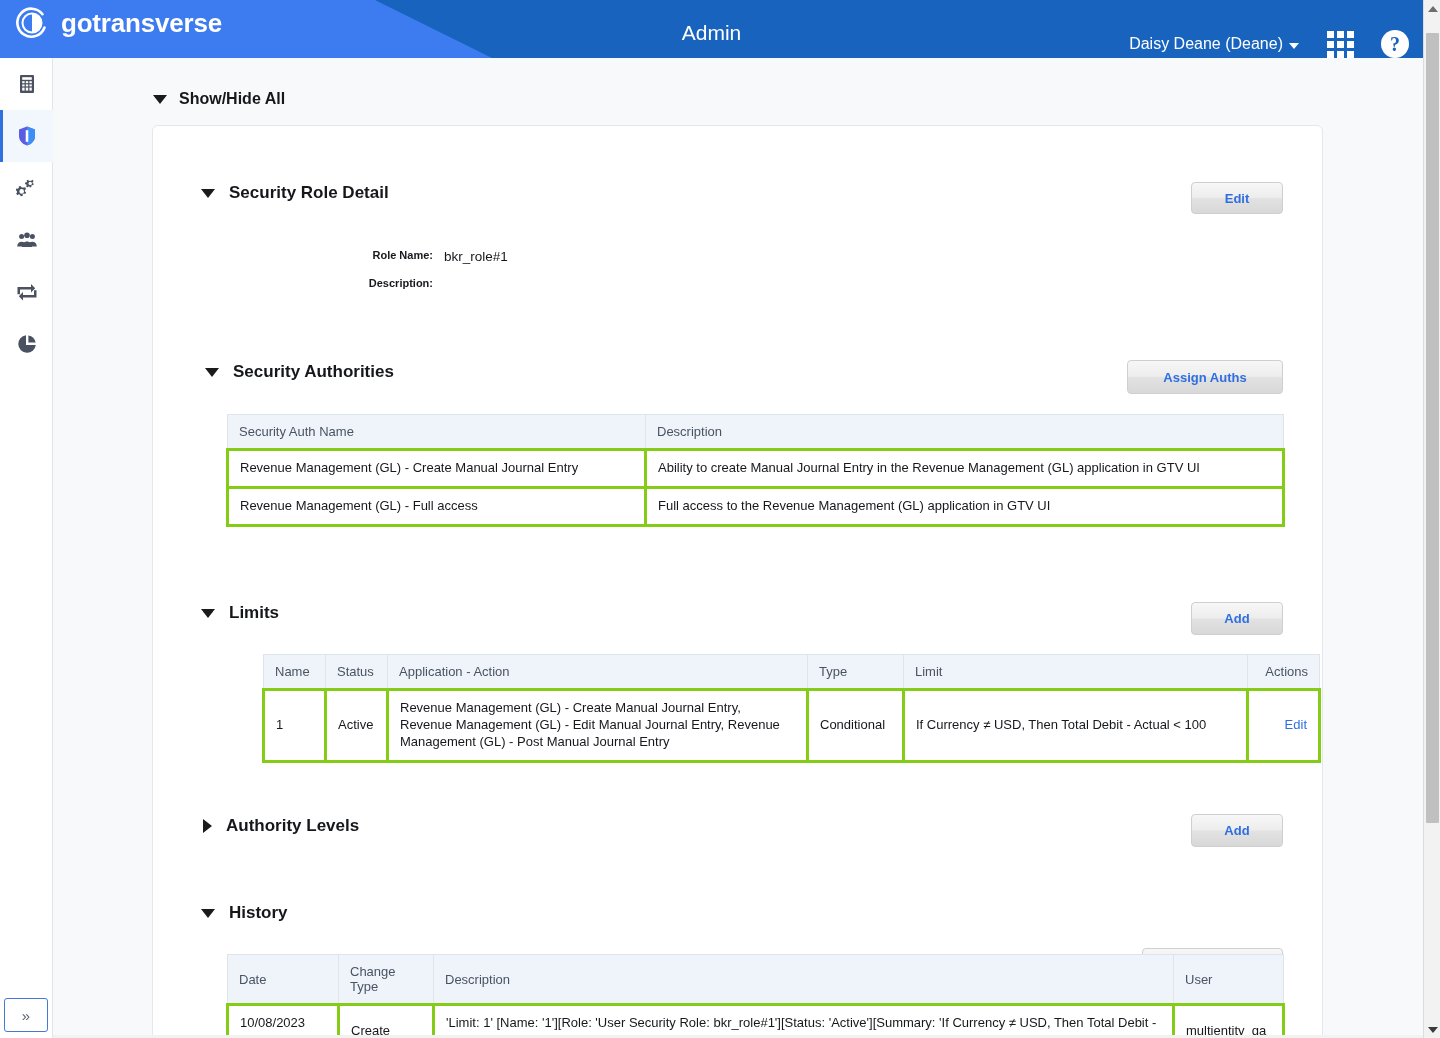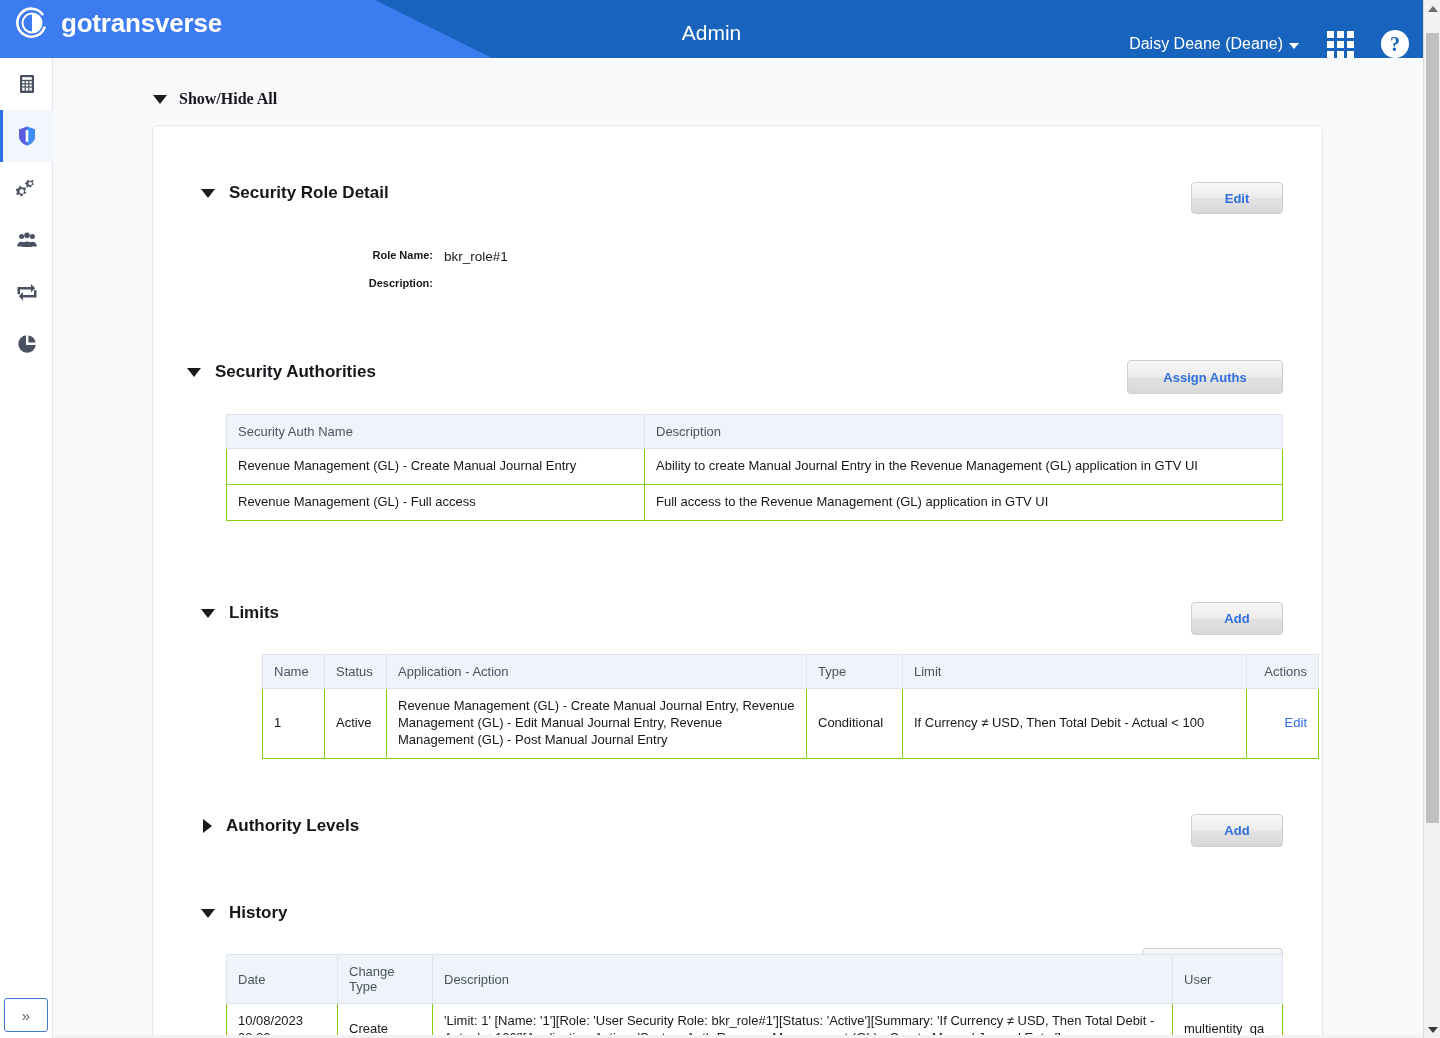--- a/index.html
+++ b/index.html
@@ -99,21 +99,21 @@
     display: flex; align-items: center; gap: 12px; cursor: pointer;
   }
   .tri-down {
     width: 0; height: 0; border-left: 7px solid transparent;
     border-right: 7px solid transparent; border-top: 9px solid #1b1b1b;
   }
   .tri-right {
     width: 0; height: 0; border-top: 7px solid transparent;
     border-bottom: 7px solid transparent; border-left: 9px solid #1b1b1b;
   }
-  .showhide-label { font-size: 16px; font-weight: bold; color: #16181c; font-family: Liberation Serif, serif; }
+  .showhide-label { font-size: 16px; font-weight: bold; color: #16181c; }
 
   .card {
     position: absolute; left: 99px; top: 67px; width: 1171px; height: 1050px;
     background: #ffffff; border: 1px solid #e3e7ee; border-radius: 6px;
   }
   .sec-head {
     display: flex; align-items: center; gap: 14px;
     position: absolute; cursor: pointer;
   }
   .sec-title { font-size: 17px; font-weight: bold; color: #15171b; }
@@ -138,21 +138,21 @@
     position: absolute; border-collapse: collapse; table-layout: fixed;
     font-size: 13px;
   }
   table.grid th {
     background: #eff4fb; color: #4a5362; font-weight: normal;
     text-align: left; padding: 9px 11px; border: 1px solid #dfe4ec;
     font-size: 13px; vertical-align: middle;
   }
   table.grid td {
     background: #ffffff; color: #16181c; padding: 9px 11px;
-    border: 1px solid #84cc16; vertical-align: middle; line-height: 1.30;
+    border: 3px solid #84cc16; vertical-align: middle; line-height: 1.30;
   }
   table.grid td.linkcell { color: #2f6fe0; cursor: pointer; }
   .lh-multi { line-height: 1.28; }
 
   
   .vscroll {
     position: absolute; right: 0; top: 0; width: 17px; height: 1038px;
     background: #f2f2f2; border-left: 1px solid #dcdcdc; z-index: 40;
   }
   .vscroll .arrow {
@@ -312,21 +312,21 @@
 
       <div class="field-row" style="left:184px; top:123px;">
         <span class="field-label">Role Name:</span>
         <span class="field-value">bkr_role#1</span>
       </div>
       <div class="field-row" style="left:184px; top:151px;">
         <span class="field-label">Description:</span>
         <span class="field-value"></span>
       </div>
 
-      <div class="sec-head" style="left:34px; top:236px;">
+      <div class="sec-head" style="left:52px; top:236px;">
         <span class="tri-down"></span>
         <span class="sec-title">Security Authorities</span>
       </div>
       <div class="btn" style="left:974px; top:234px; width:156px; height:34px;">Assign Auths</div>
 
       <table class="grid" style="left:73px; top:288px; width:1056px;">
         <colgroup>
             <col style="width:418px">
             <col style="width:638px">
           </colgroup>

